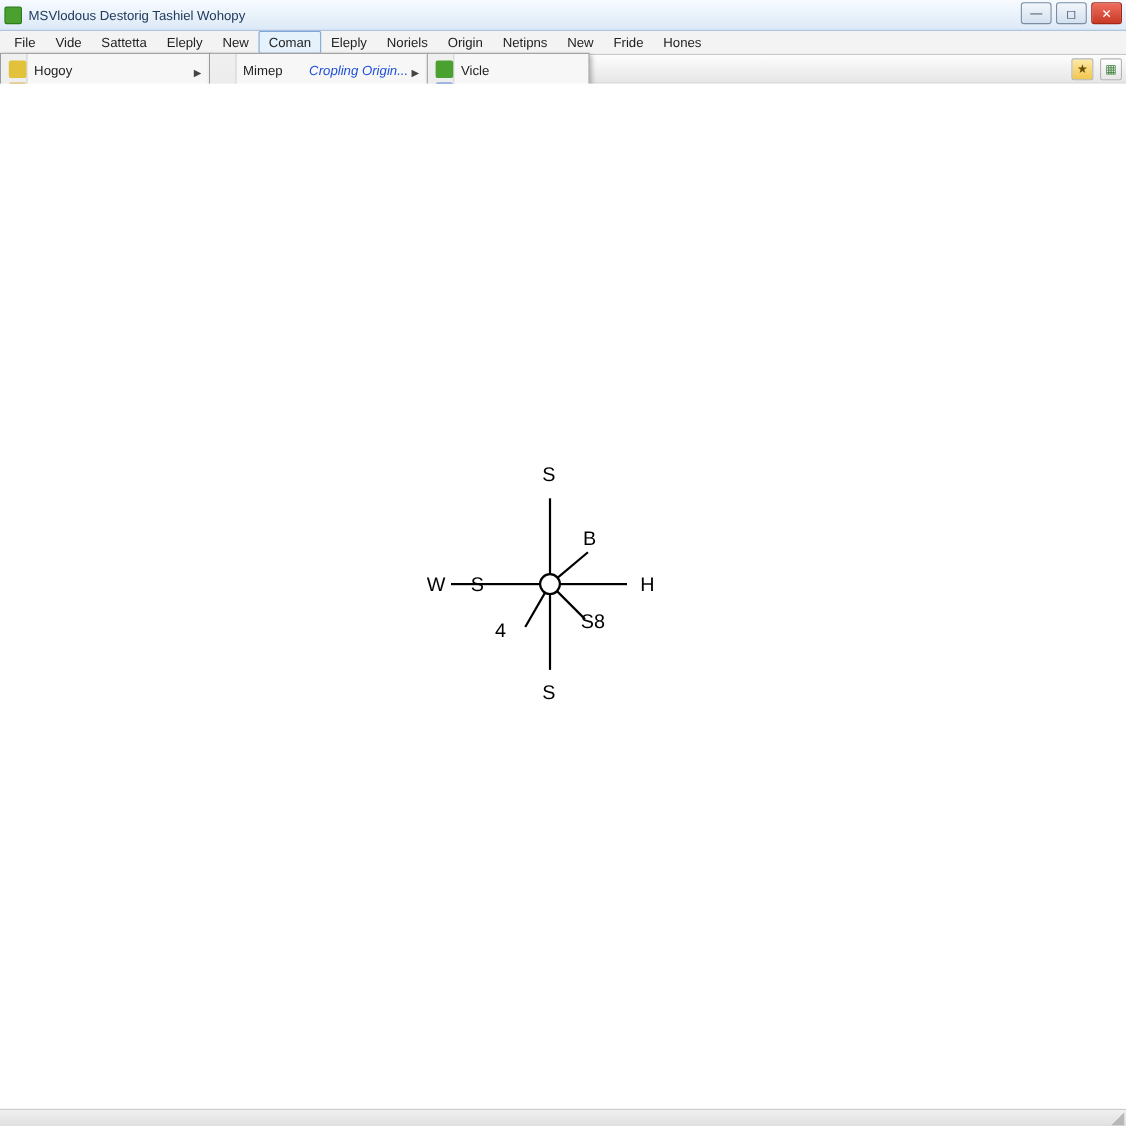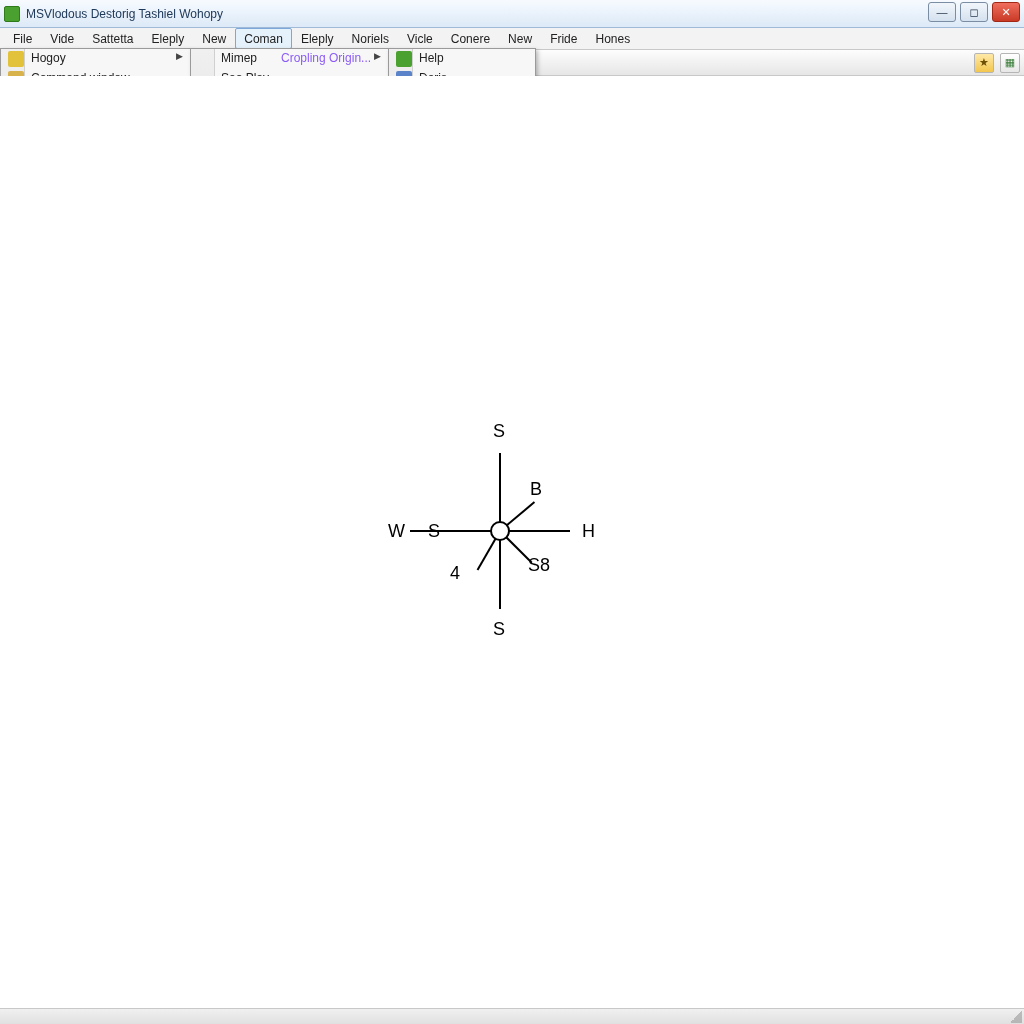--- a/index.html
+++ b/index.html
@@ -47,29 +47,29 @@
   }
   .tbtn.gold { background:linear-gradient(#ffe9a8,#f3c74e);}
   .tbtn .glyph { font-size:11px; color:#6d4f06;}
   
   .menu {
     position:absolute; background:#f7f7f7; border:1px solid #9a9a9a;
     box-shadow: 2px 2px 4px rgba(0,0,0,0.25);
     padding:2px;
   }
   .menu .row {
-    display:flex; align-items:flex-start; height:20px; padding:0 18px 0 28px;
+    display:flex; align-items:flex-end; height:20px; padding:0 18px 0 28px;
     color:#222; cursor:pointer; white-space:nowrap; position:relative;
   }
   .menu .row.hover { background:#cfe3f7; border:1px solid #7da7d9; height:18px; padding-right:17px; padding-left:27px; border-radius:2px;}
   .menu .row .arrow { position:absolute; right:6px; font-size:9px; color:#444;}
   .menu .row .icon {
     position:absolute; left:5px; width:16px; height:16px; border-radius:2px;
   }
-  .menu .row .shortcut { margin-left:auto; padding-left:24px; color:#8b5cf6;}
+  .menu .row .shortcut { margin-left:auto; padding-left:24px; color:#1d4ed8;font-style:italic;}
   .menu .iconcol {
     position:absolute; left:0; top:0; bottom:0; width:24px;
     background:linear-gradient(#f0f0f0,#e3e3e3); border-right:1px solid #d0d0d0;
   }
   .menu .sep { height:1px; margin:3px 4px 3px 28px; background:#c9c9c9;}
   
   .canvas {
     position:absolute; left:0; right:0; top:76px; bottom:16px; background:#fff;
   }
   .statusbar {
@@ -108,22 +108,22 @@
 
 <div class="menubar" id="menubar">
     <div class="menu-item">File</div>
     <div class="menu-item">Vide</div>
     <div class="menu-item">Sattetta</div>
     <div class="menu-item">Eleply</div>
     <div class="menu-item">New</div>
     <div class="menu-item active">Coman</div>
     <div class="menu-item">Eleply</div>
     <div class="menu-item">Noriels</div>
-    <div class="menu-item">Vicle</div>
-    <div class="menu-item">Conere</div>
+    <div class="menu-item">Origin</div>
+    <div class="menu-item">Netipns</div>
     <div class="menu-item">New</div>
     <div class="menu-item">Fride</div>
     <div class="menu-item">Hones</div>
   </div>
 
 <div class="toolbar">
   <div class="spacer"></div>
   <div class="tbtn gold" style="margin-right:2px;">
       <span class="glyph">★</span>
     </div>
@@ -182,21 +182,21 @@
     <div class="row hover">
       <span>Usor Stoniately Sleare.in Spph..</span>
       <span class="arrow">▶</span>
     </div>
   </div>
 
 <div class="menu" id="dd3" style="left:388px; top:48px; width:148px;">
   <div class="iconcol"></div>
 <div class="row">
       <div class="icon" style="background: rgb(74, 161, 47);"></div>
-      <span>Help</span>
+      <span>Vicle</span>
     </div>
     <div class="row">
       <div class="icon" style="background: rgb(90, 131, 201);"></div>
       <span>Daris</span>
     </div>
     <div class="row">
       <div class="icon" style="background: rgb(90, 131, 201);"></div>
       <span>Mate</span>
     </div>
     <div class="row">

